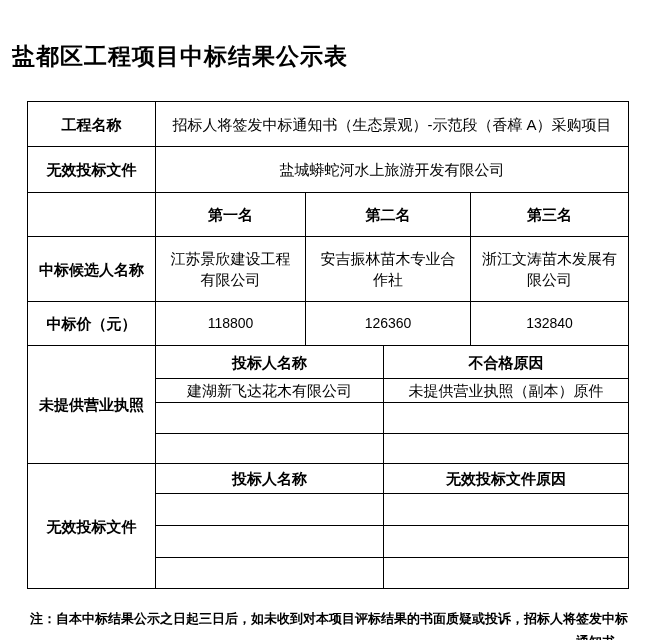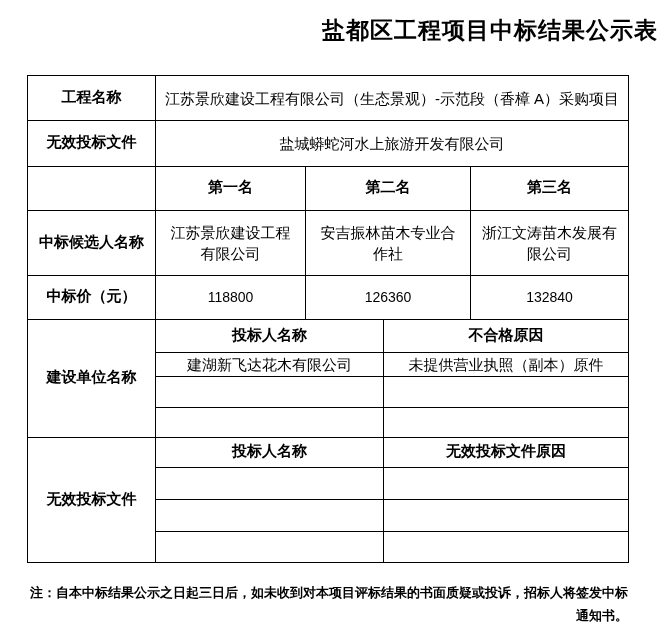--- a/index.html
+++ b/index.html
@@ -8,23 +8,23 @@
     background: #ffffff;
   }
   body {
     width: 658px;
     height: 640px;
     overflow: hidden;
     font-family: "Liberation Sans", sans-serif;
     color: #000000;
   }
   .page-title {
-    margin: 0;
-    padding-top: 15px;
-    text-align: right;
+    margin: 12px;
+    padding-top: 29px;
+    text-align: left;
     font-size: 23px;
     font-weight: bold;
     letter-spacing: 1px;
   }
   table.results {
     border-collapse: collapse;
     table-layout: fixed;
     width: 601px;
     margin: 29px 0 0 27px;
   }
@@ -33,21 +33,20 @@
     text-align: center;
     vertical-align: middle;
     font-size: 15px;
     line-height: 1.4;
     padding: 1px 8px;
     overflow: hidden;
     word-break: break-all;
   }
   table.results th {
     font-weight: bold;
-    font-family: Liberation Mono, monospace;
   }
   table.results td.num {
     font-size: 14px;
     font-family: Liberation Sans, sans-serif;
   }
   .footer-note {
     margin: 19px 27px 0 27px;
     width: 601px;
     font-size: 13px;
     font-weight: bold;
@@ -65,21 +64,21 @@
     <col style="width:128px">
     <col style="width:150px">
     <col style="width:78px">
     <col style="width:87px">
     <col style="width:158px">
   </colgroup>
 
   <tbody>
       <tr style="height:45px">
     <th>工程名称</th>
-    <td colspan="4">江苏景欣建设工程有限公司（生态景观）-示范段（香樟 A）采购项目</td>
+    <td colspan="4">招标人将签发中标通知书（生态景观）-示范段（香樟 A）采购项目</td>
   </tr>
 
   <tr style="height:46px">
     <th>无效投标文件</th>
     <td colspan="4">盐城蟒蛇河水上旅游开发有限公司</td>
   </tr>
 
   <tr style="height:44px">
     <td></td>
     <th>第一名</th>
@@ -95,21 +94,21 @@
   </tr>
 
   <tr style="height:44px">
     <th>中标价（元）</th>
     <td class="num">118800</td>
     <td class="num" colspan="2">126360</td>
     <td class="num">132840</td>
   </tr>
 
   <tr style="height:33px">
-    <th rowspan="4">建设单位名称</th>
+    <th rowspan="4">未提供营业执照</th>
     <th colspan="2">投标人名称</th>
     <th colspan="2">不合格原因</th>
   </tr>
   <tr style="height:23px">
     <td colspan="2">建湖新飞达花木有限公司</td>
     <td colspan="2">未提供营业执照（副本）原件</td>
   </tr>
   <tr style="height:31px">
     <td colspan="2"></td>
     <td colspan="2"></td>

